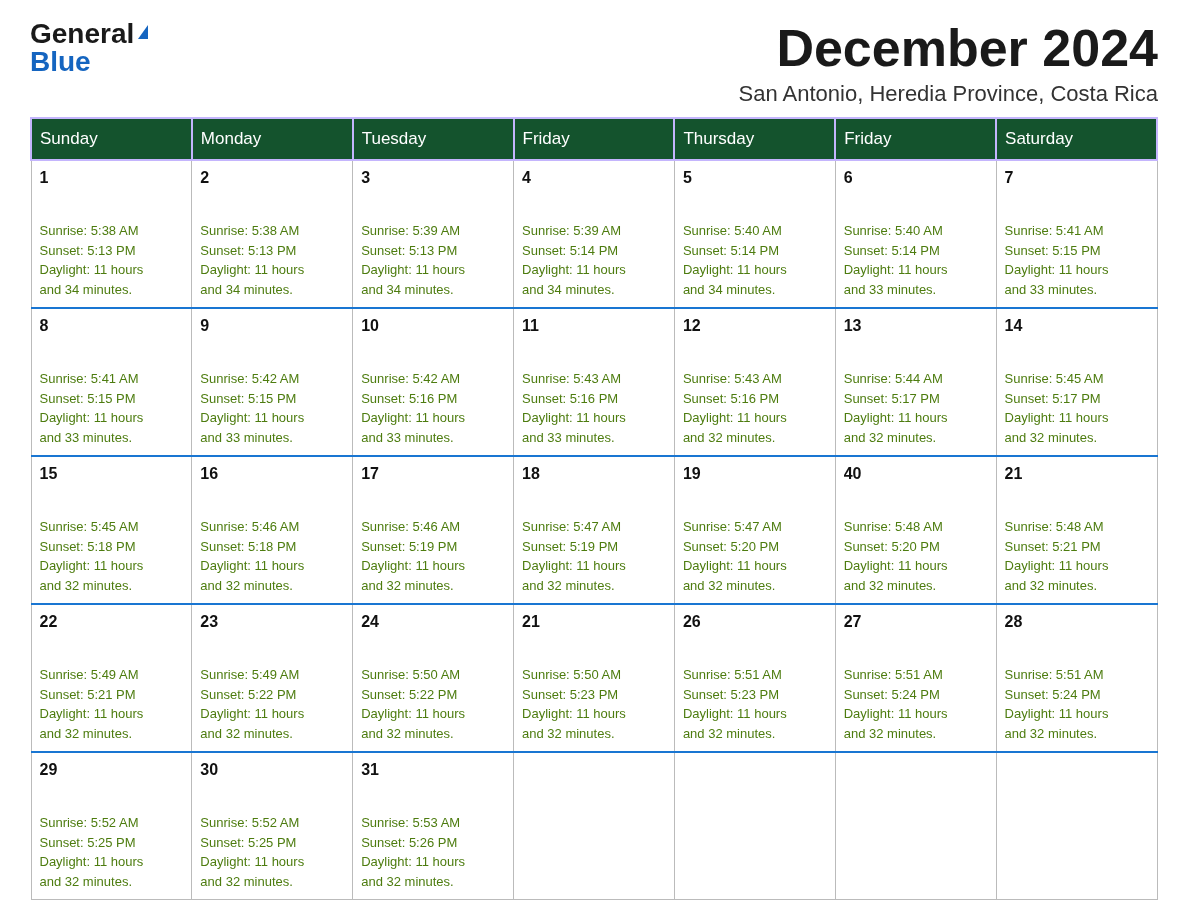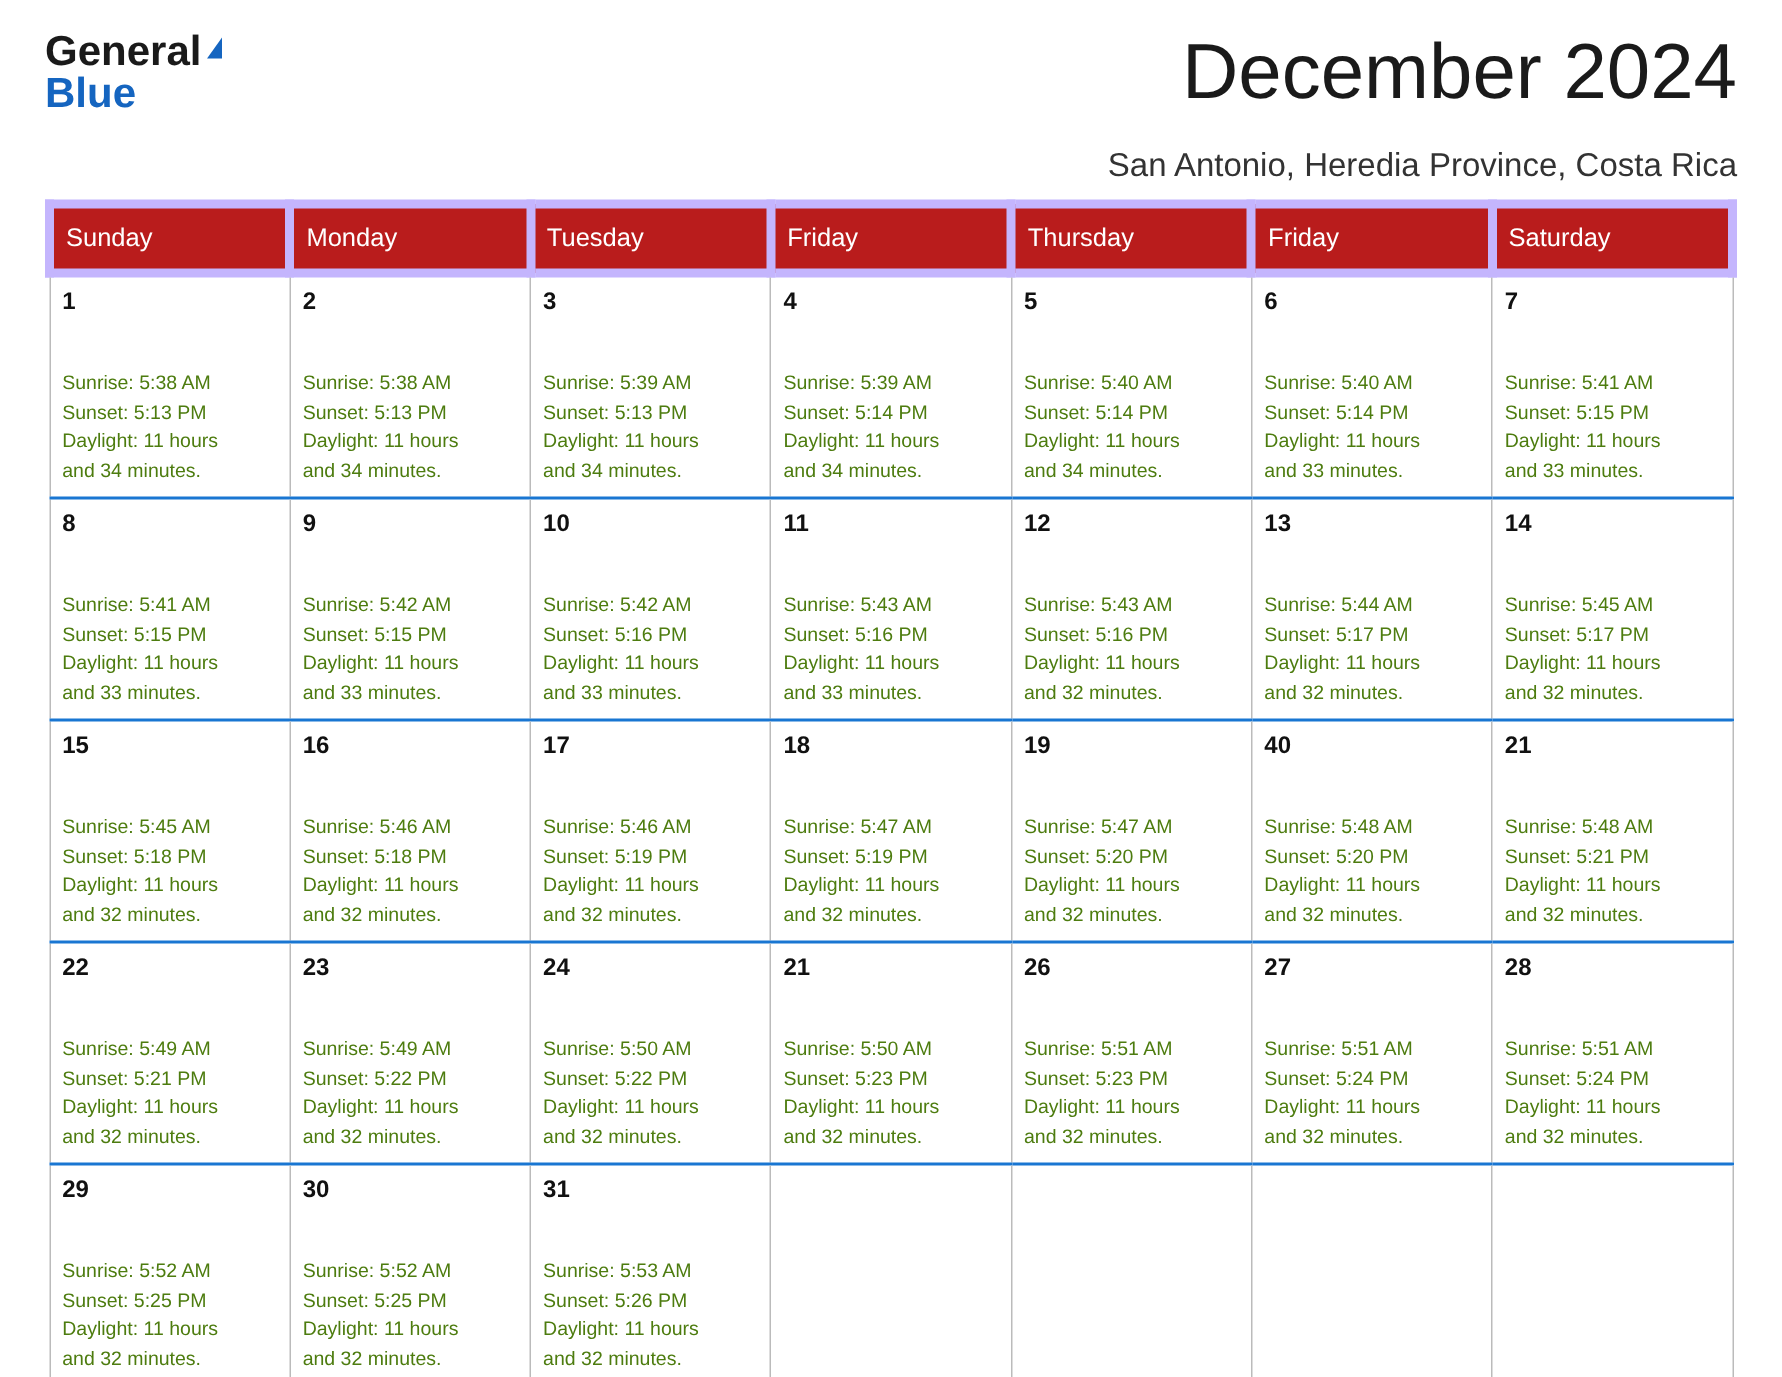--- a/index.html
+++ b/index.html
@@ -38,42 +38,42 @@
       margin-left: 4px;
       vertical-align: middle;
       position: relative;
       top: -4px;
     }
     .title-section {
       text-align: right;
     }
     .month-title {
       font-size: 52px;
-      font-weight: normal;
+      font-weight: bold;
       color: #1a1a1a;
       line-height: 1.1;
     }
     .subtitle {
       font-size: 22px;
       color: #333;
-      margin-top: 20px;
+      margin-top: 4px;
     }
     .calendar {
       width: 100%;
       border-collapse: collapse;
       margin-top: 10px;
     }
     .calendar thead th {
-      background-color: #b91c1c;
+      background-color: #14532d;
       color: white;
       padding: 10px 8px;
       font-size: 17px;
       font-weight: normal;
       text-align: left;
-      border: 6px solid #c4b5fd;
+      border: 2px solid #c4b5fd;
     }
     .calendar tbody td {
       vertical-align: top;
       padding: 8px 8px;
       border: 1px solid #bbbbbb;
       border-top: 2px solid #1976d2;
       font-size: 13px;
       color: #222;
       width: 14.28%;
       min-height: 100px;

